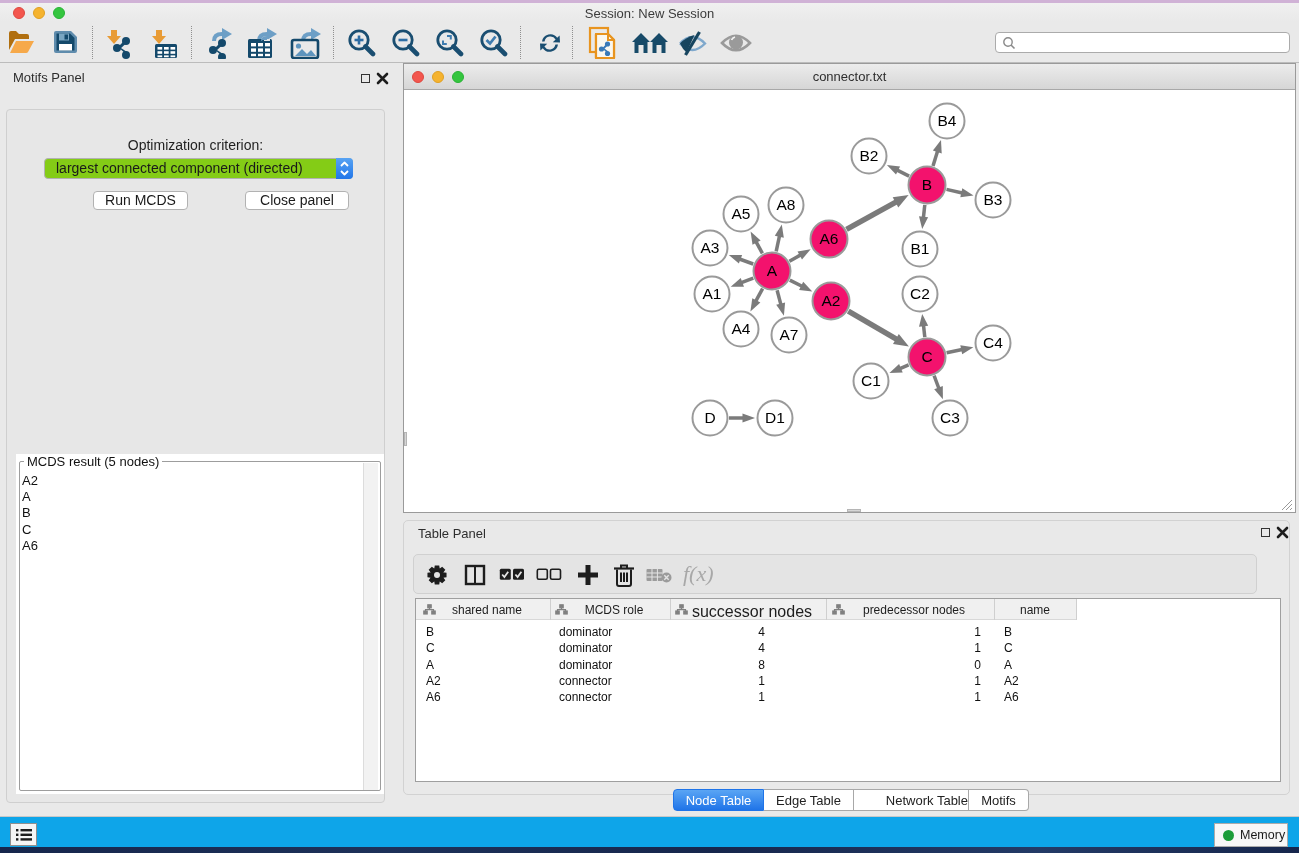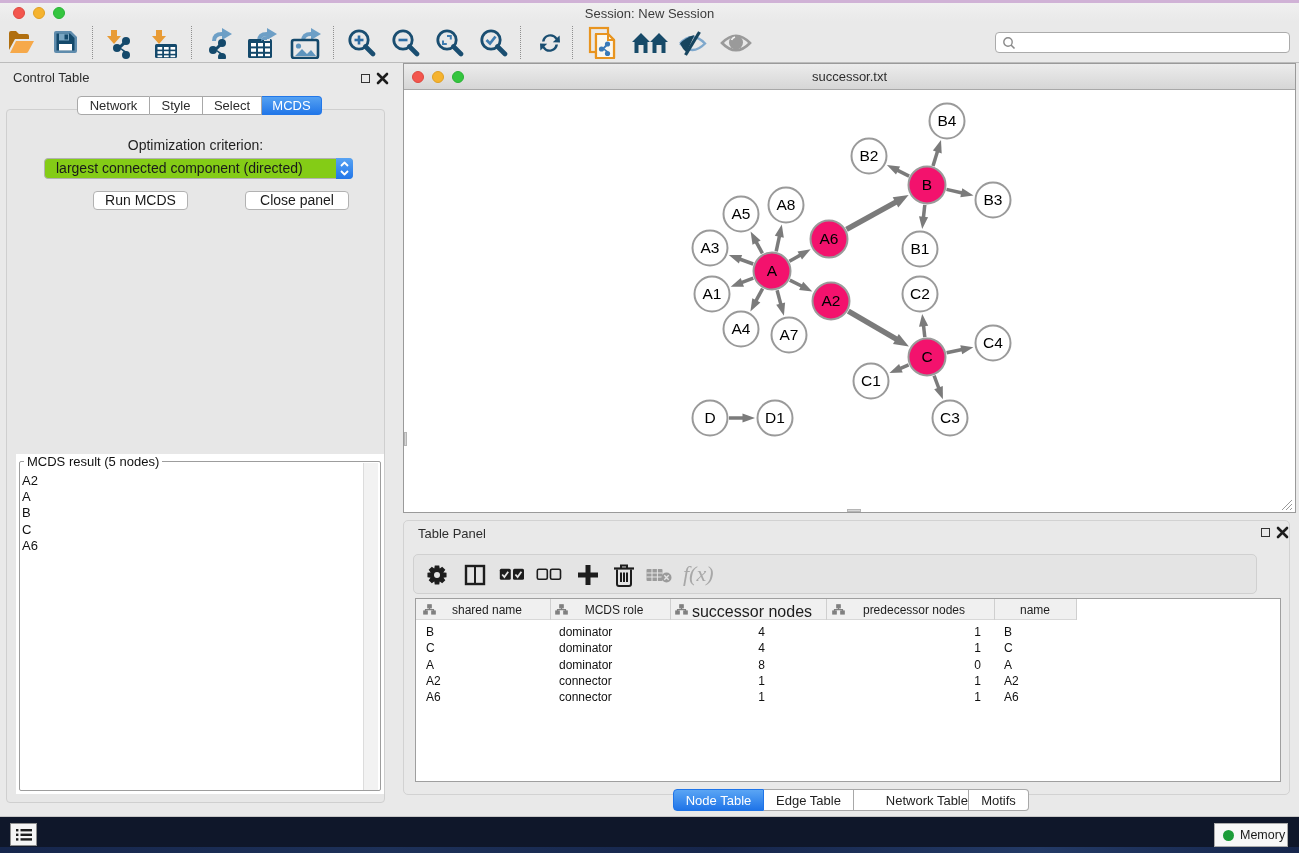--- a/index.html
+++ b/index.html
@@ -160,34 +160,28 @@
   <path d="M11.5 9 A 5.5 5.5 0 0 1 15 6" fill="none" stroke="#f2f2f2" stroke-width="1.8"></path>
 </svg>
 
 <div class="abs" style="left:995px;top:32px;width:295px;height:21px;background:#ffffff;border:1px solid #ababab;border-radius:4px;"></div>
 <svg class="abs" style="left:1002px;top:36px;" width="14" height="14" viewBox="0 0 14 14">
   <circle cx="6" cy="6" r="4.2" fill="none" stroke="#8a8a8a" stroke-width="1.4"></circle>
   <line x1="9" y1="9" x2="12.5" y2="12.5" stroke="#8a8a8a" stroke-width="1.6"></line>
 </svg>
 
 <div class="abs" style="left:0;top:63px;width:391px;height:753px;background:#e9e9e9;">
-  <div class="abs" style="left:13px;top:7px;font-size:13px;color:#2e2e2e;">Control Table</div>
+  <div class="abs" style="left:13px;top:7px;font-size:13px;color:#2e2e2e;">Motifs Panel</div>
   <div class="abs" style="left:361px;top:11px;width:9px;height:9px;border:1.5px solid #333;"></div>
   <svg class="abs" style="left:376px;top:9px;" width="13" height="13" viewBox="0 0 13 13">
     <path d="M2 2 L11 11 M11 2 L2 11" stroke="#1d1d1d" stroke-width="2.6" stroke-linecap="round"></path>
   </svg>
 
   <div class="abs" style="left:6px;top:46px;width:379px;height:694px;background:#e7e7e7;border:1px solid #cfcfcf;border-radius:4px;"></div>
 
-  <div class="abs" style="left:77px;top:33px;height:19px;display:flex;font-size:13px;color:#2b2b2b;">
-    <div style="width:73px;background:#fff;border:1px solid #a8a8a8;border-radius:4px 0 0 4px;text-align:center;line-height:18px;">Network</div>
-    <div style="width:53px;background:#fff;border:1px solid #a8a8a8;border-left:none;text-align:center;line-height:18px;">Style</div>
-    <div style="width:59px;background:#fff;border:1px solid #a8a8a8;border-left:none;text-align:center;line-height:18px;">Select</div>
-    <div style="width:60px;background:linear-gradient(#55a1f2,#2277e8);border:1px solid #2277e8;border-left:none;border-radius:0 4px 4px 0;color:#fff;text-align:center;line-height:18px;">MCDS</div>
-  </div>
   <div class="abs" style="left:0;right:0;top:74px;text-align:center;font-size:14px;color:#1f1f1f;">Optimization criterion:</div>
 
   <div class="abs" style="left:44px;top:95px;width:309px;height:21px;background:#84cc16;border:1px solid #b2b2b2;border-radius:4px;font-size:14px;color:#1a1a1a;line-height:19px;padding-left:11px;">largest connected component (directed)</div>
   <div class="abs" style="left:336px;top:95px;width:17px;height:21px;background:linear-gradient(#58a3f3,#2176e9);border-radius:0 4px 4px 0;">
     <svg width="17" height="21" viewBox="0 0 17 21">
       <path d="M5 8 L8.5 4.5 L12 8" fill="none" stroke="#fff" stroke-width="1.8" stroke-linejoin="round"></path>
       <path d="M5 13 L8.5 16.5 L12 13" fill="none" stroke="#fff" stroke-width="1.8" stroke-linejoin="round"></path>
     </svg>
   </div>
 
@@ -199,21 +193,21 @@
   <div class="abs" style="left:24px;top:391px;background:#fff;padding:0 3px;font-size:13px;color:#111;">MCDS result (5 nodes)</div>
   <div class="abs" style="left:22px;top:410px;font-size:13px;color:#111;line-height:16.2px;">A2<br>A<br>B<br>C<br>A6</div>
   <div class="abs" style="left:363px;top:400px;width:15px;height:327px;background:#f2f2f2;border-left:1px solid #dcdcdc;"></div>
 </div>
 
 <div class="abs" style="left:403px;top:63px;width:893px;height:450px;border:1px solid #9a9a9a;background:#fff;">
   <div class="abs" style="left:0;top:0;width:891px;height:26px;background:linear-gradient(#ececec,#d6d6d6);border-bottom:1px solid #a8a8a8;">
     <div class="tl" style="left:8px;top:7px;background:#f3564e;border:1px solid #dd4840;"></div>
     <div class="tl" style="left:28px;top:7px;background:#f5b32f;border:1px solid #e0a023;"></div>
     <div class="tl" style="left:48px;top:7px;background:#35c53f;border:1px solid #28b335;"></div>
-    <div class="abs" style="left:0;right:0;top:5px;text-align:center;font-size:13px;color:#2e2e2e;">successor.txt</div>
+    <div class="abs" style="left:0;right:0;top:5px;text-align:center;font-size:13px;color:#2e2e2e;">connector.txt</div>
   </div>
   <svg class="abs" style="left:0;top:27px;" width="895" height="422" viewBox="0 0 895 422" font-family="Liberation Sans, sans-serif">
 <line x1="358.4" y1="162.4" x2="352.0" y2="150.7" stroke="#7b7b7b" stroke-width="3.5"></line>
 <path d="M346.6 140.6 L356.6 149.4 L348.5 153.7 Z" fill="#7b7b7b"></path>
 <line x1="372.2" y1="160.4" x2="375.5" y2="144.8" stroke="#7b7b7b" stroke-width="3.5"></line>
 <path d="M377.8 133.6 L379.8 146.7 L370.8 144.8 Z" fill="#7b7b7b"></path>
 <line x1="349.2" y1="173.0" x2="335.5" y2="168.0" stroke="#7b7b7b" stroke-width="3.5"></line>
 <path d="M324.8 164.0 L338.1 164.0 L334.9 172.6 Z" fill="#7b7b7b"></path>
 <line x1="349.3" y1="187.2" x2="337.4" y2="191.7" stroke="#7b7b7b" stroke-width="3.5"></line>
 <path d="M326.7 195.8 L336.7 187.1 L340.0 195.7 Z" fill="#7b7b7b"></path>
@@ -403,21 +397,21 @@
 <div class="abs" style="left:600px;top:103px;width:70px;text-align:left;font-size:12px;color:#111;line-height:16.3px;">B<br>C<br>A<br>A2<br>A6</div>
 
   <div class="abs" style="left:269px;top:268px;height:22px;display:flex;font-size:13px;color:#222;">
     <div style="width:91px;background:linear-gradient(#5aa5f4,#1f74e8);border:1px solid #1f74e8;border-radius:4px 0 0 4px;color:#fff;text-align:center;line-height:21px;">Node Table</div>
     <div style="width:90px;background:#fff;border:1px solid #a8a8a8;border-left:none;text-align:center;line-height:21px;">Edge Table</div>
     <div style="width:115px;background:#fff;border:1px solid #a8a8a8;border-left:none;text-align:right;line-height:21px;">Network Table</div>
     <div style="width:60px;background:#fff;border:1px solid #a8a8a8;border-left:none;border-radius:0 4px 4px 0;text-align:center;line-height:21px;">Motifs</div>
   </div>
 </div>
 
-<div class="abs" style="left:0;top:816px;width:1299px;height:31px;background:#0f172a;border-top:1px solid #c8c8c8;">
+<div class="abs" style="left:0;top:816px;width:1299px;height:31px;background:#0ea5e9;border-top:1px solid #c8c8c8;">
   <div class="abs" style="left:10px;top:6px;width:27px;height:23px;background:#f5f5f5;border:1px solid #8f8f8f;">
     <svg class="abs" style="left:5px;top:4px;" width="16" height="14" viewBox="0 0 16 14">
       <g fill="#1d1d1d">
         <rect x="0" y="1" width="2.4" height="2.4"></rect>
           <rect x="4.5" y="1" width="11.5" height="2.4"></rect>
         <rect x="0" y="5.6" width="2.4" height="2.4"></rect>
           <rect x="4.5" y="5.6" width="11.5" height="2.4"></rect>
         <rect x="0" y="10.2" width="2.4" height="2.4"></rect>
           <rect x="4.5" y="10.2" width="11.5" height="2.4"></rect>
       </g>

